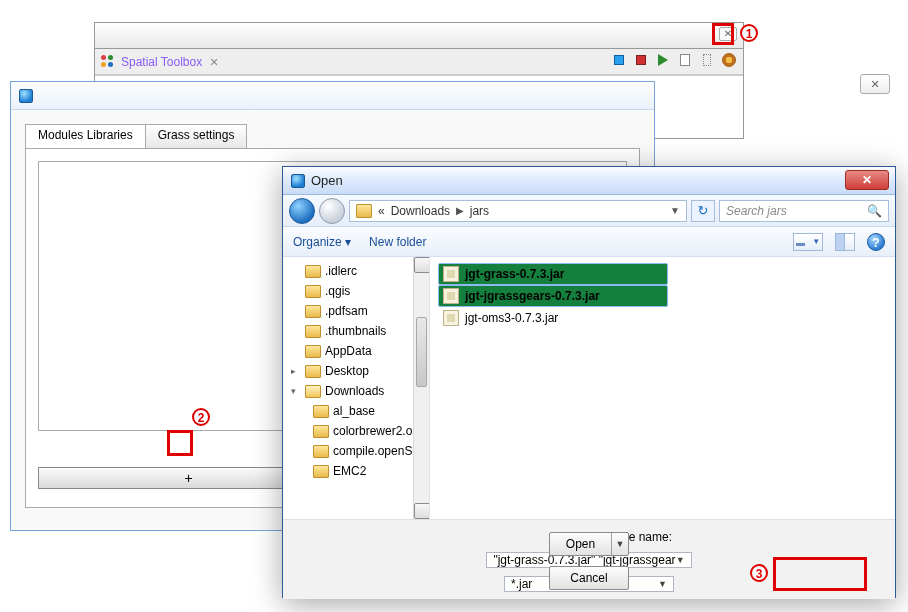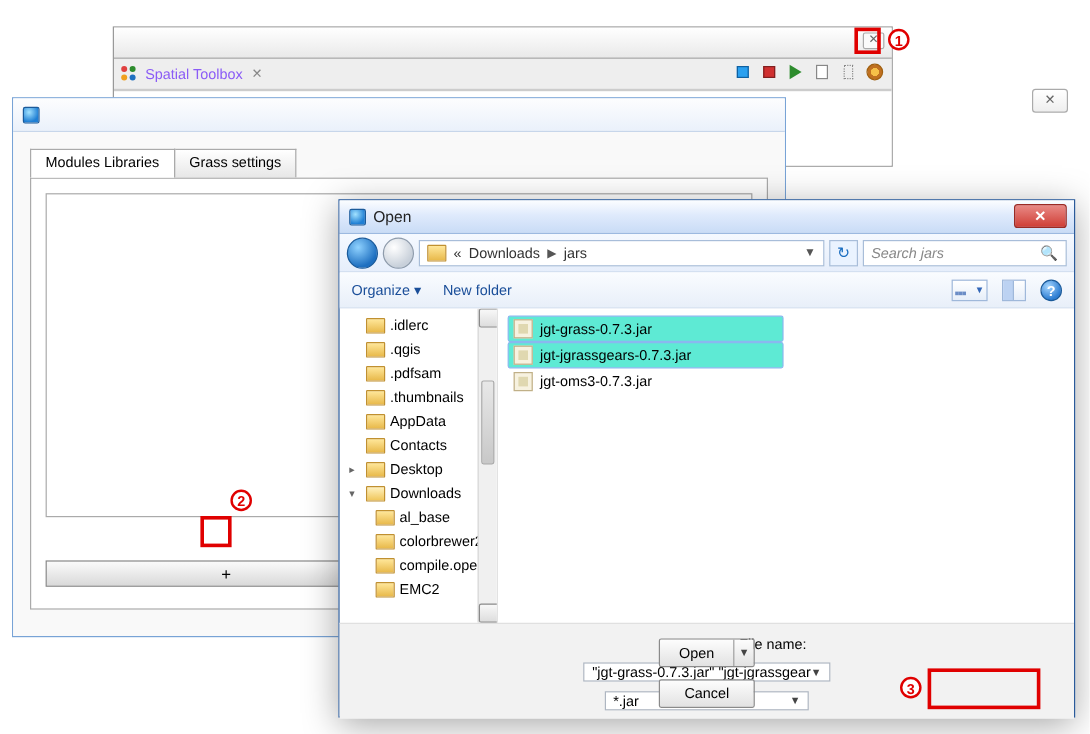--- a/index.html
+++ b/index.html
@@ -60,33 +60,33 @@
   .dlg-tool { height:30px; background:linear-gradient(#fafcff,#e8eff9); border-bottom:1px solid #d4dfef; display:flex; align-items:center; padding:0 10px; gap:18px; font-size:12px; color:#1a4e99;justify-content:center; }
   .dlg-tool .right { margin-left:auto; display:flex; align-items:center; gap:12px; color:#3367b8; }
   .viewbtn { width:30px; height:18px; border:1px solid #9fb8da; background:linear-gradient(#fff,#e6eef9); display:flex; align-items:center; justify-content:center; gap:2px; }
   .dots span { width:3px; height:3px; background:#6b8dc6; display:inline-block; }
   .panebtn { width:20px; height:18px; border:1px solid #9fb8da; background:linear-gradient(#fff,#e6eef9); display:flex; }
   .panebtn div { width:50%; }
   .panebtn div:first-child{ background:#bcd2f2; border-right:1px solid #9fb8da;}
   .help { width:18px; height:18px; border-radius:50%; background:radial-gradient(circle at 35% 30%,#a6d6ff,#2d7dd2 70%); color:#fff; text-align:center; line-height:18px; font-size:12px; font-weight:bold; border:1px solid #1a5a9a;}
 
   .dlg-main { display:flex; height:262px; }
-  .tree { width:132px; border-right:1px solid #e2e2e2; overflow:hidden; position:relative; padding:4px 0; font-size:12px; }
+  .tree { width:147px; border-right:1px solid #e2e2e2; overflow:hidden; position:relative; padding:4px 0; font-size:12px; }
   .tree-row { display:flex; align-items:center; height:20px; padding-left:8px; gap:4px; white-space:nowrap; }
   .tree-row.sub { padding-left:30px; }
   .fld-ico { width:16px; height:13px; background:linear-gradient(#ffe79a,#e8b94a); border:1px solid #c09030; border-radius:1px; flex:none; }
   .fld-open { background:linear-gradient(#fff2c0,#f0c65a); }
   .arrow { width:10px; color:#666; font-size:9px; }
   .tree-scroll { position:absolute; right:0; top:0; bottom:0; width:16px; background:#f0f0f0; border-left:1px solid #d8d8d8; }
   .tree-scroll .thumb { position:absolute; left:2px; right:2px; top:60px; height:70px; background:linear-gradient(#e8e8e8,#c8c8c8); border:1px solid #a8a8a8; border-radius:2px; }
   .tree-scroll .btn { position:absolute; left:0; right:0; height:16px; background:linear-gradient(#f8f8f8,#ddd); text-align:center; font-size:9px; color:#666; line-height:16px; }
 
   .files { flex:1; padding:6px 8px; font-size:12px; }
   .file-row { display:flex; align-items:center; height:22px; gap:6px; padding:0 4px; border:1px solid transparent; width:230px; }
-  .file-row.sel { background:#5eead4; border:1px solid #8ab8ef; border-radius:2px; }
+  .file-row.sel { background:#15803d; border:1px solid #8ab8ef; border-radius:2px;font-weight:bold; }
   .jar-ico { width:16px; height:16px; border:1px solid #c0b088; background:#f7f2e0; position:relative; flex:none; }
   .jar-ico::after{ content:""; position:absolute; left:3px; top:3px; width:8px; height:8px; background:#e0d8b0; }
 
   .dlg-foot { height:80px; border-top:1px solid #e0e0e0; background:#f2f2f2; padding:10px 14px; }
   .foot-row { display:flex; align-items:center; gap:8px; font-size:12px; height:26px;flex-direction:column; }
   .fname-in { flex:1; height:22px; border:1px solid #aeb6c1; background:#fff; padding:0 6px; font-size:12px; display:flex; align-items:center; justify-content:space-between; }
   .filter { width:170px; height:22px; border:1px solid #aeb6c1; background:#fff; padding:0 6px; font-size:12px; display:flex; align-items:center; justify-content:space-between; }
   .btn { width:80px; height:24px; border:1px solid #8a8a8a; background:linear-gradient(#fdfdfd,#e2e2e2); font-size:12px; text-align:center; line-height:22px; border-radius:2px; }
   .btn.open { display:flex; }
   .btn.open .lbl{ flex:1; border-right:1px solid #a0a0a0; }
@@ -216,25 +216,20 @@
           <span class="arrow"></span>
           <span class="fld-ico"></span>
           <span>.thumbnails</span>
         </div>
         <div class="tree-row">
           <span class="arrow"></span>
           <span class="fld-ico"></span>
           <span>AppData</span>
         </div>
         <div class="tree-row">
-          <span class="arrow"></span>
-          <span class="fld-ico"></span>
-          <span>Contacts</span>
-        </div>
-        <div class="tree-row">
           <span class="arrow">▸</span>
           <span class="fld-ico"></span>
           <span>Desktop</span>
         </div>
         <div class="tree-row">
           <span class="arrow">▾</span>
           <span class="fld-ico fld-open"></span>
           <span>Downloads</span>
         </div>
         <div class="tree-row sub">

